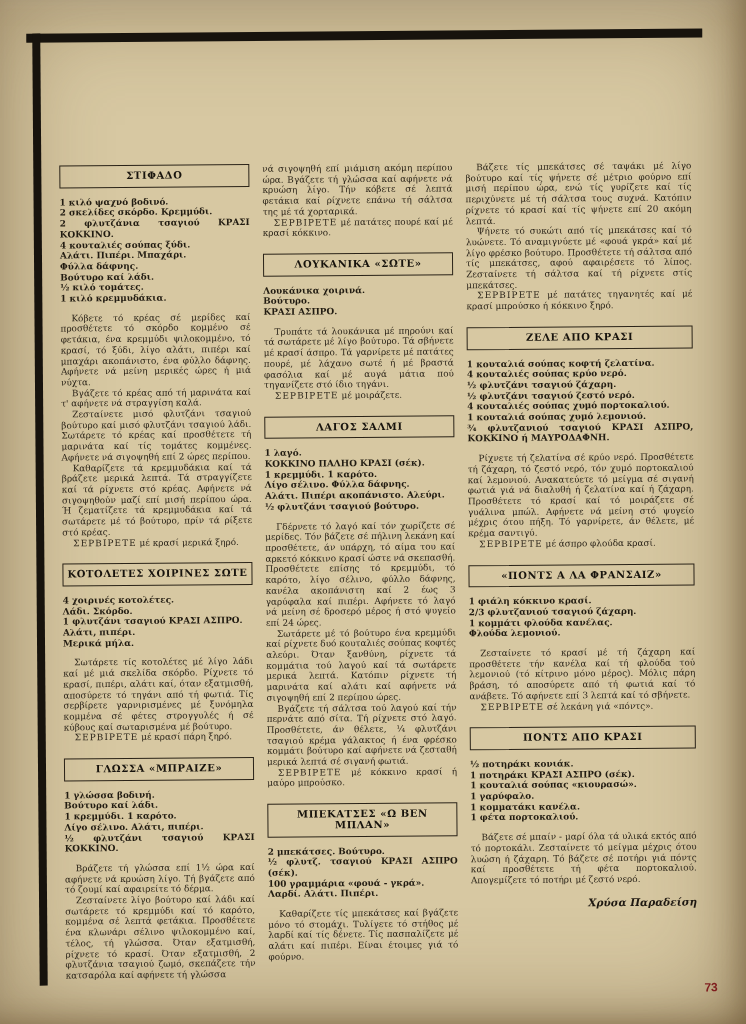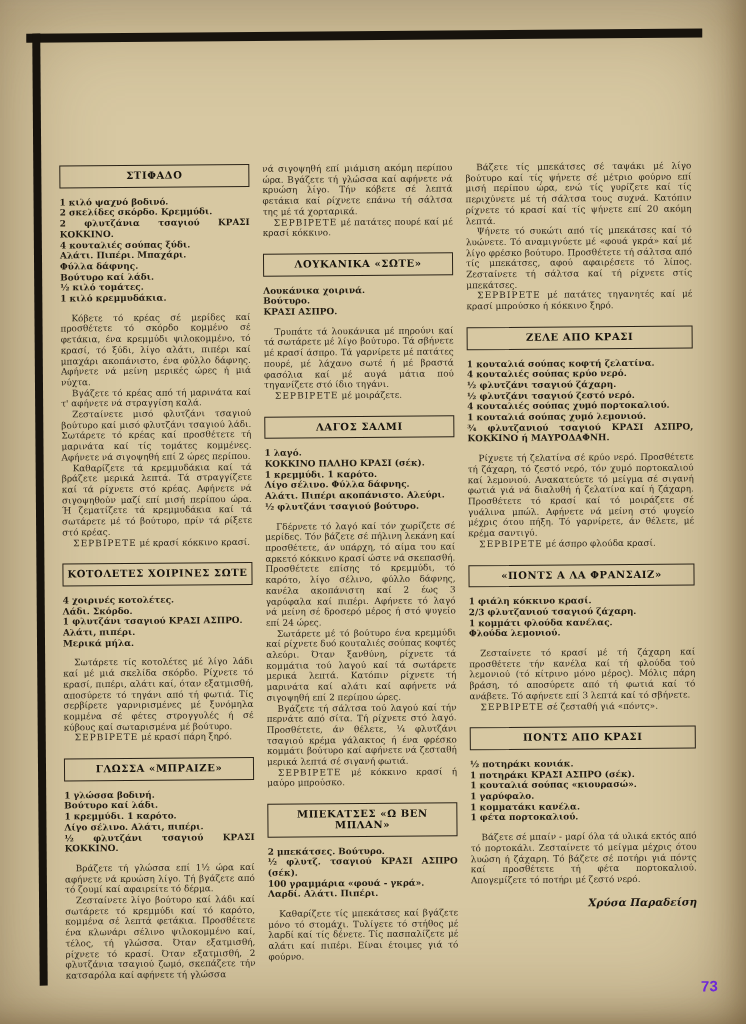--- a/index.html
+++ b/index.html
@@ -41,21 +41,21 @@
   .steps p{margin:0;text-indent:11px;}
   .steps p.noindent{text-indent:0;}
   .serve .lbl{letter-spacing:1.1px;margin-top:29px;}
   .cont{margin-bottom:4px;}
   .sig{
     text-align:right;font-style:italic;font-weight:bold;
     font-size:10.5px;margin-top:12px;color:#1d1710;
   }
   .pageno{
     position:absolute;right:32px;bottom:27px;
-    font-weight:bold;font-size:15px;color:#6d28d9;
+    font-weight:bold;font-size:12px;color:#7f1d1d;
     font-family:"Liberation Sans","DejaVu Sans",sans-serif;
   }
 </style>
 </head>
 <body>
 
 <div class="paper"></div>
 
 <div class="scan">
   <div class="rule-top"></div>
@@ -76,21 +76,21 @@
           <p>Φύλλα δάφνης.</p>
           <p>Βούτυρο καί λάδι.</p>
           <p>½ κιλό τομάτες.</p>
           <p>1 κιλό κρεμμυδάκια.</p>
         </div>
         <div class="steps">
           <p>Κόβετε τό κρέας σέ μερίδες καί προσθέτετε τό σκόρδο κομμένο σέ φετάκια, ένα κρεμμύδι ψιλοκομμένο, τό κρασί, τό ξύδι, λίγο αλάτι, πιπέρι καί μπαχάρι ακοπάνιστο, ένα φύλλο δάφνης. Αφήνετε νά μείνη μερικές ώρες ή μιά νύχτα.</p>
           <p>Βγάζετε τό κρέας από τή μαρινάτα καί τ' αφήνετε νά στραγγίση καλά.</p>
           <p>Ζεσταίνετε μισό φλυτζάνι τσαγιού βούτυρο καί μισό φλυτζάνι τσαγιού λάδι. Σωτάρετε τό κρέας καί προσθέτετε τή μαρινάτα καί τίς τομάτες κομμένες. Αφήνετε νά σιγοψηθή επί 2 ώρες περίπου.</p>
           <p>Καθαρίζετε τά κρεμμυδάκια καί τά βράζετε μερικά λεπτά. Τά στραγγίζετε καί τά ρίχνετε στό κρέας. Αφήνετε νά σιγοψηθούν μαζί επί μισή περίπου ώρα. Ή ζεματίζετε τά κρεμμυδάκια καί τά σωτάρετε μέ τό βούτυρο, πρίν τά ρίξετε στό κρέας.</p>
-          <p class="serve"><span class="lbl">ΣΕΡΒΙΡΕΤΕ</span> <span>μέ κρασί κόκκινο κρασί.</span></p>
+          <p class="serve"><span class="lbl">ΣΕΡΒΙΡΕΤΕ</span> <span>μέ κρασί μερικά ξηρό.</span></p>
         </div>
       </section>
 
       <section>
         <h2 class="hdr">ΚΟΤΟΛΕΤΕΣ ΧΟΙΡΙΝΕΣ ΣΩΤΕ</h2>
         <div class="ing">
           <p>4 χοιρινές κοτολέτες.</p>
           <p>Λάδι. Σκόρδο.</p>
           <p>1 φλυτζάνι τσαγιού ΚΡΑΣΙ ΑΣΠΡΟ.</p>
           <p>Αλάτι, πιπέρι.</p>
@@ -204,21 +204,21 @@
       <section>
         <h2 class="hdr">«ΠΟΝΤΣ Α ΛΑ ΦΡΑΝΣΑΙΖ»</h2>
         <div class="ing">
           <p>1 φιάλη κόκκινο κρασί.</p>
           <p>2/3 φλυτζανιού τσαγιού ζάχαρη.</p>
           <p>1 κομμάτι φλούδα κανέλας.</p>
           <p>Φλούδα λεμονιού.</p>
         </div>
         <div class="steps">
           <p>Ζεσταίνετε τό κρασί μέ τή ζάχαρη καί προσθέτετε τήν κανέλα καί τή φλούδα τού λεμονιού (τό κίτρινο μόνο μέρος). Μόλις πάρη βράση, τό αποσύρετε από τή φωτιά καί τό ανάβετε. Τό αφήνετε επί 3 λεπτά καί τό σβήνετε.</p>
-          <p class="serve"><span class="lbl">ΣΕΡΒΙΡΕΤΕ</span> <span>σέ ζεσταθή γιά «πόντς».</span></p>
+          <p class="serve"><span class="lbl">ΣΕΡΒΙΡΕΤΕ</span> <span>σέ λεκάνη γιά «πόντς».</span></p>
         </div>
       </section>
 
       <section>
         <h2 class="hdr">ΠΟΝΤΣ ΑΠΟ ΚΡΑΣΙ</h2>
         <div class="ing">
           <p>½ ποτηράκι κονιάκ.</p>
           <p>1 ποτηράκι ΚΡΑΣΙ ΑΣΠΡΟ (σέκ).</p>
           <p>1 κουταλιά σούπας «κιουρασώ».</p>
           <p>1 γαρύφαλο.</p>

